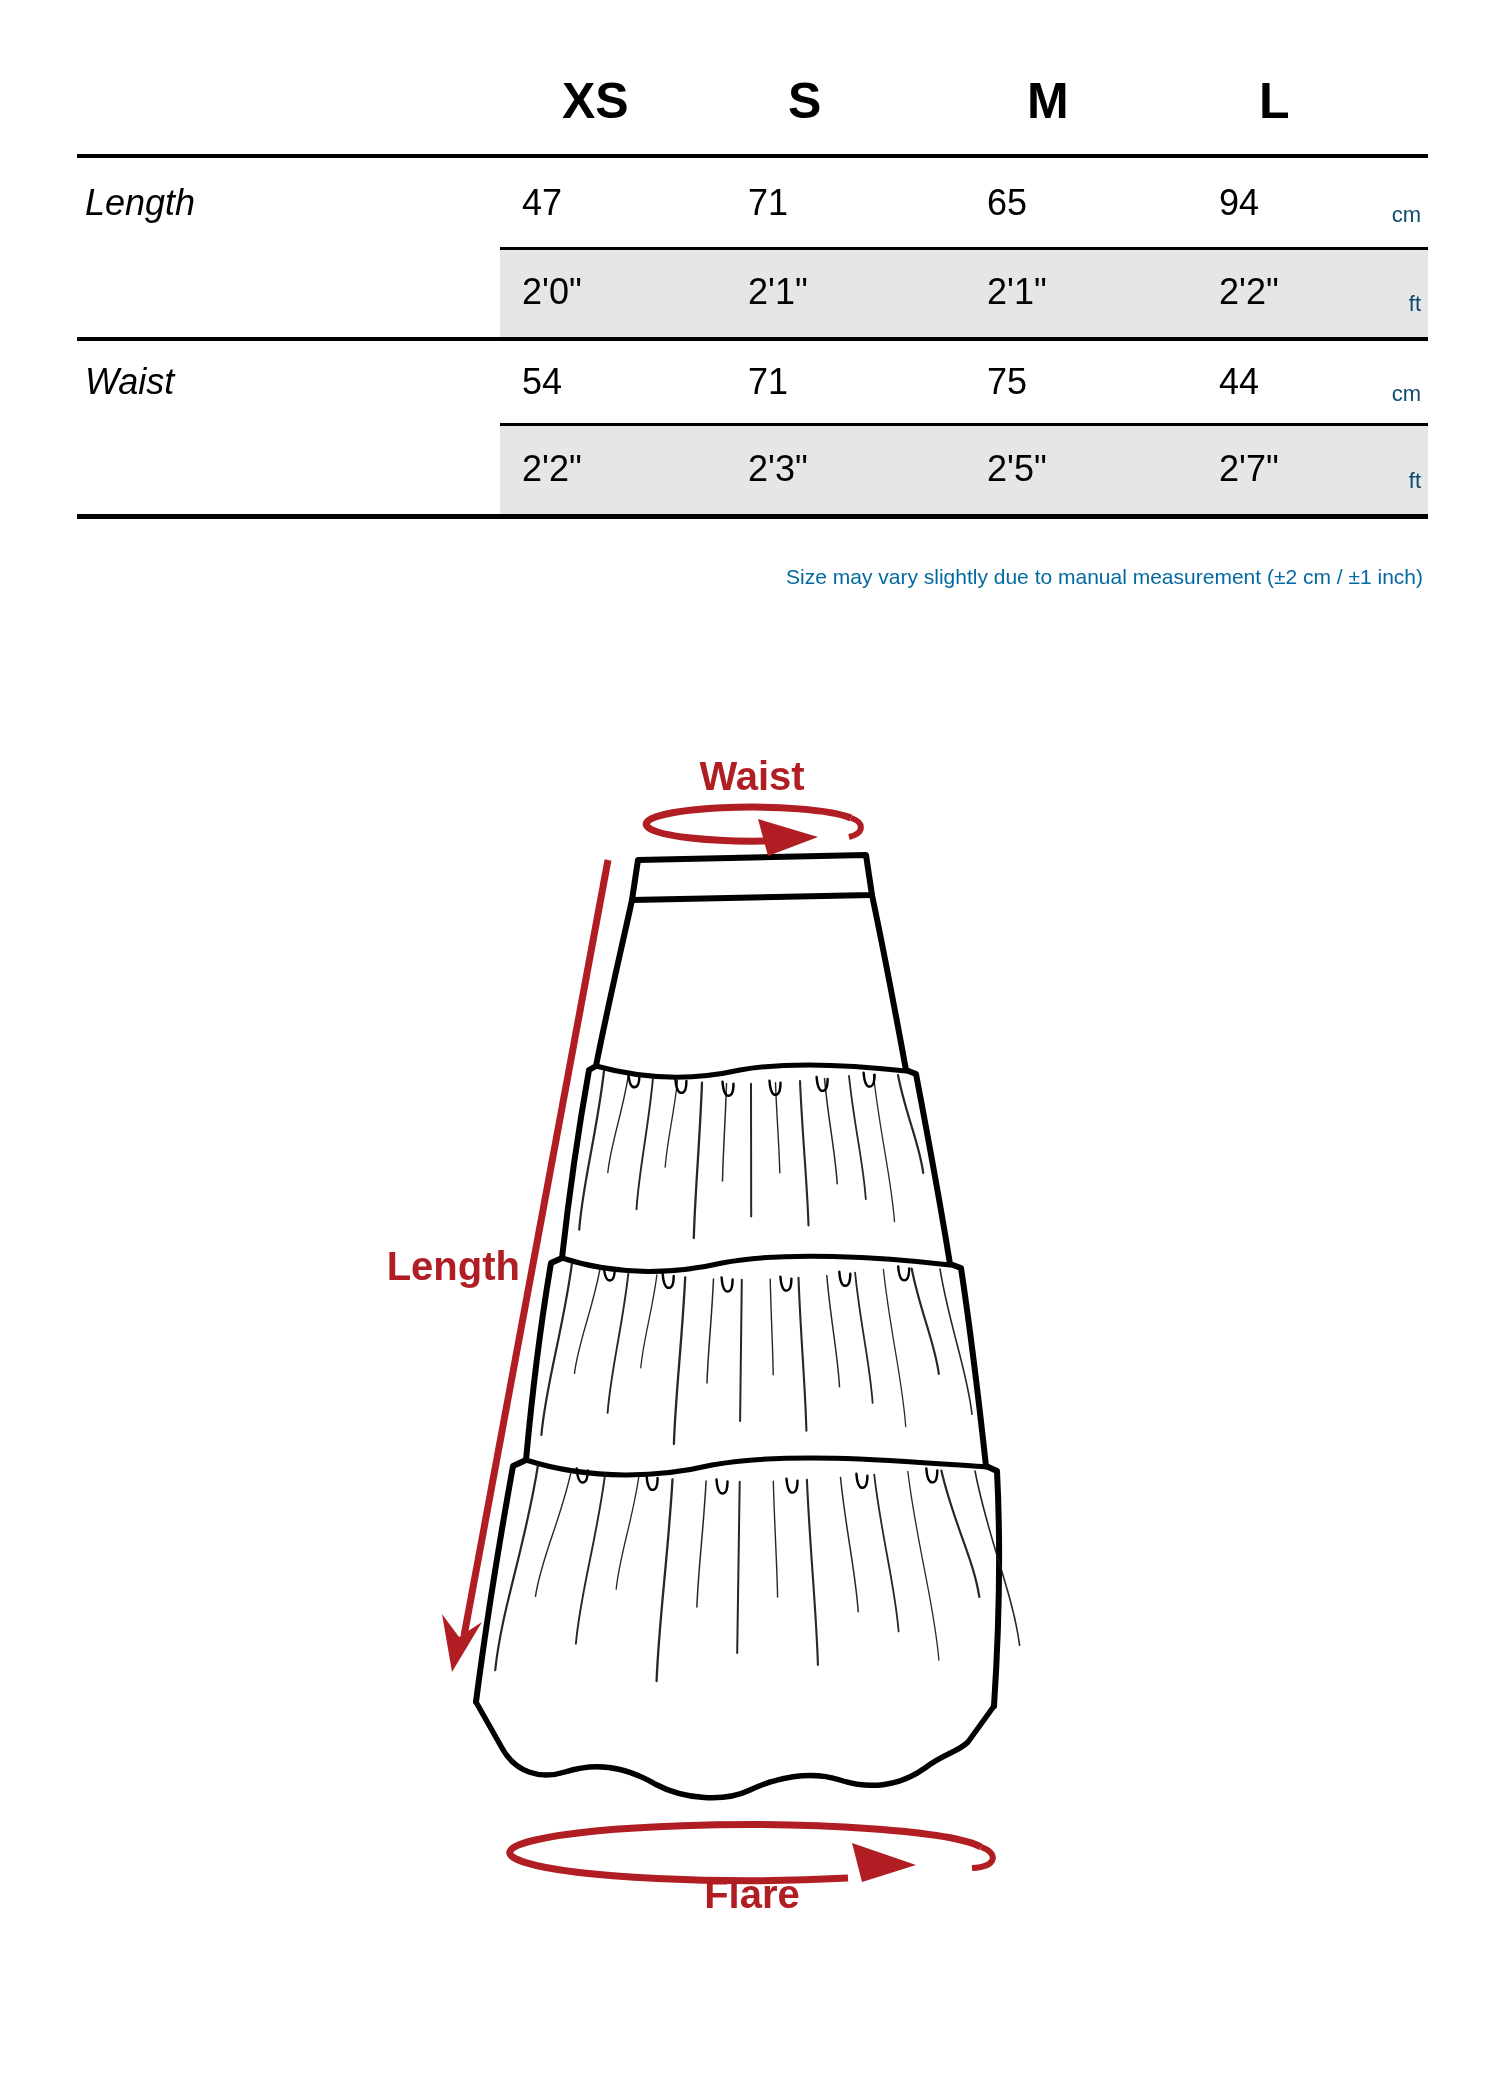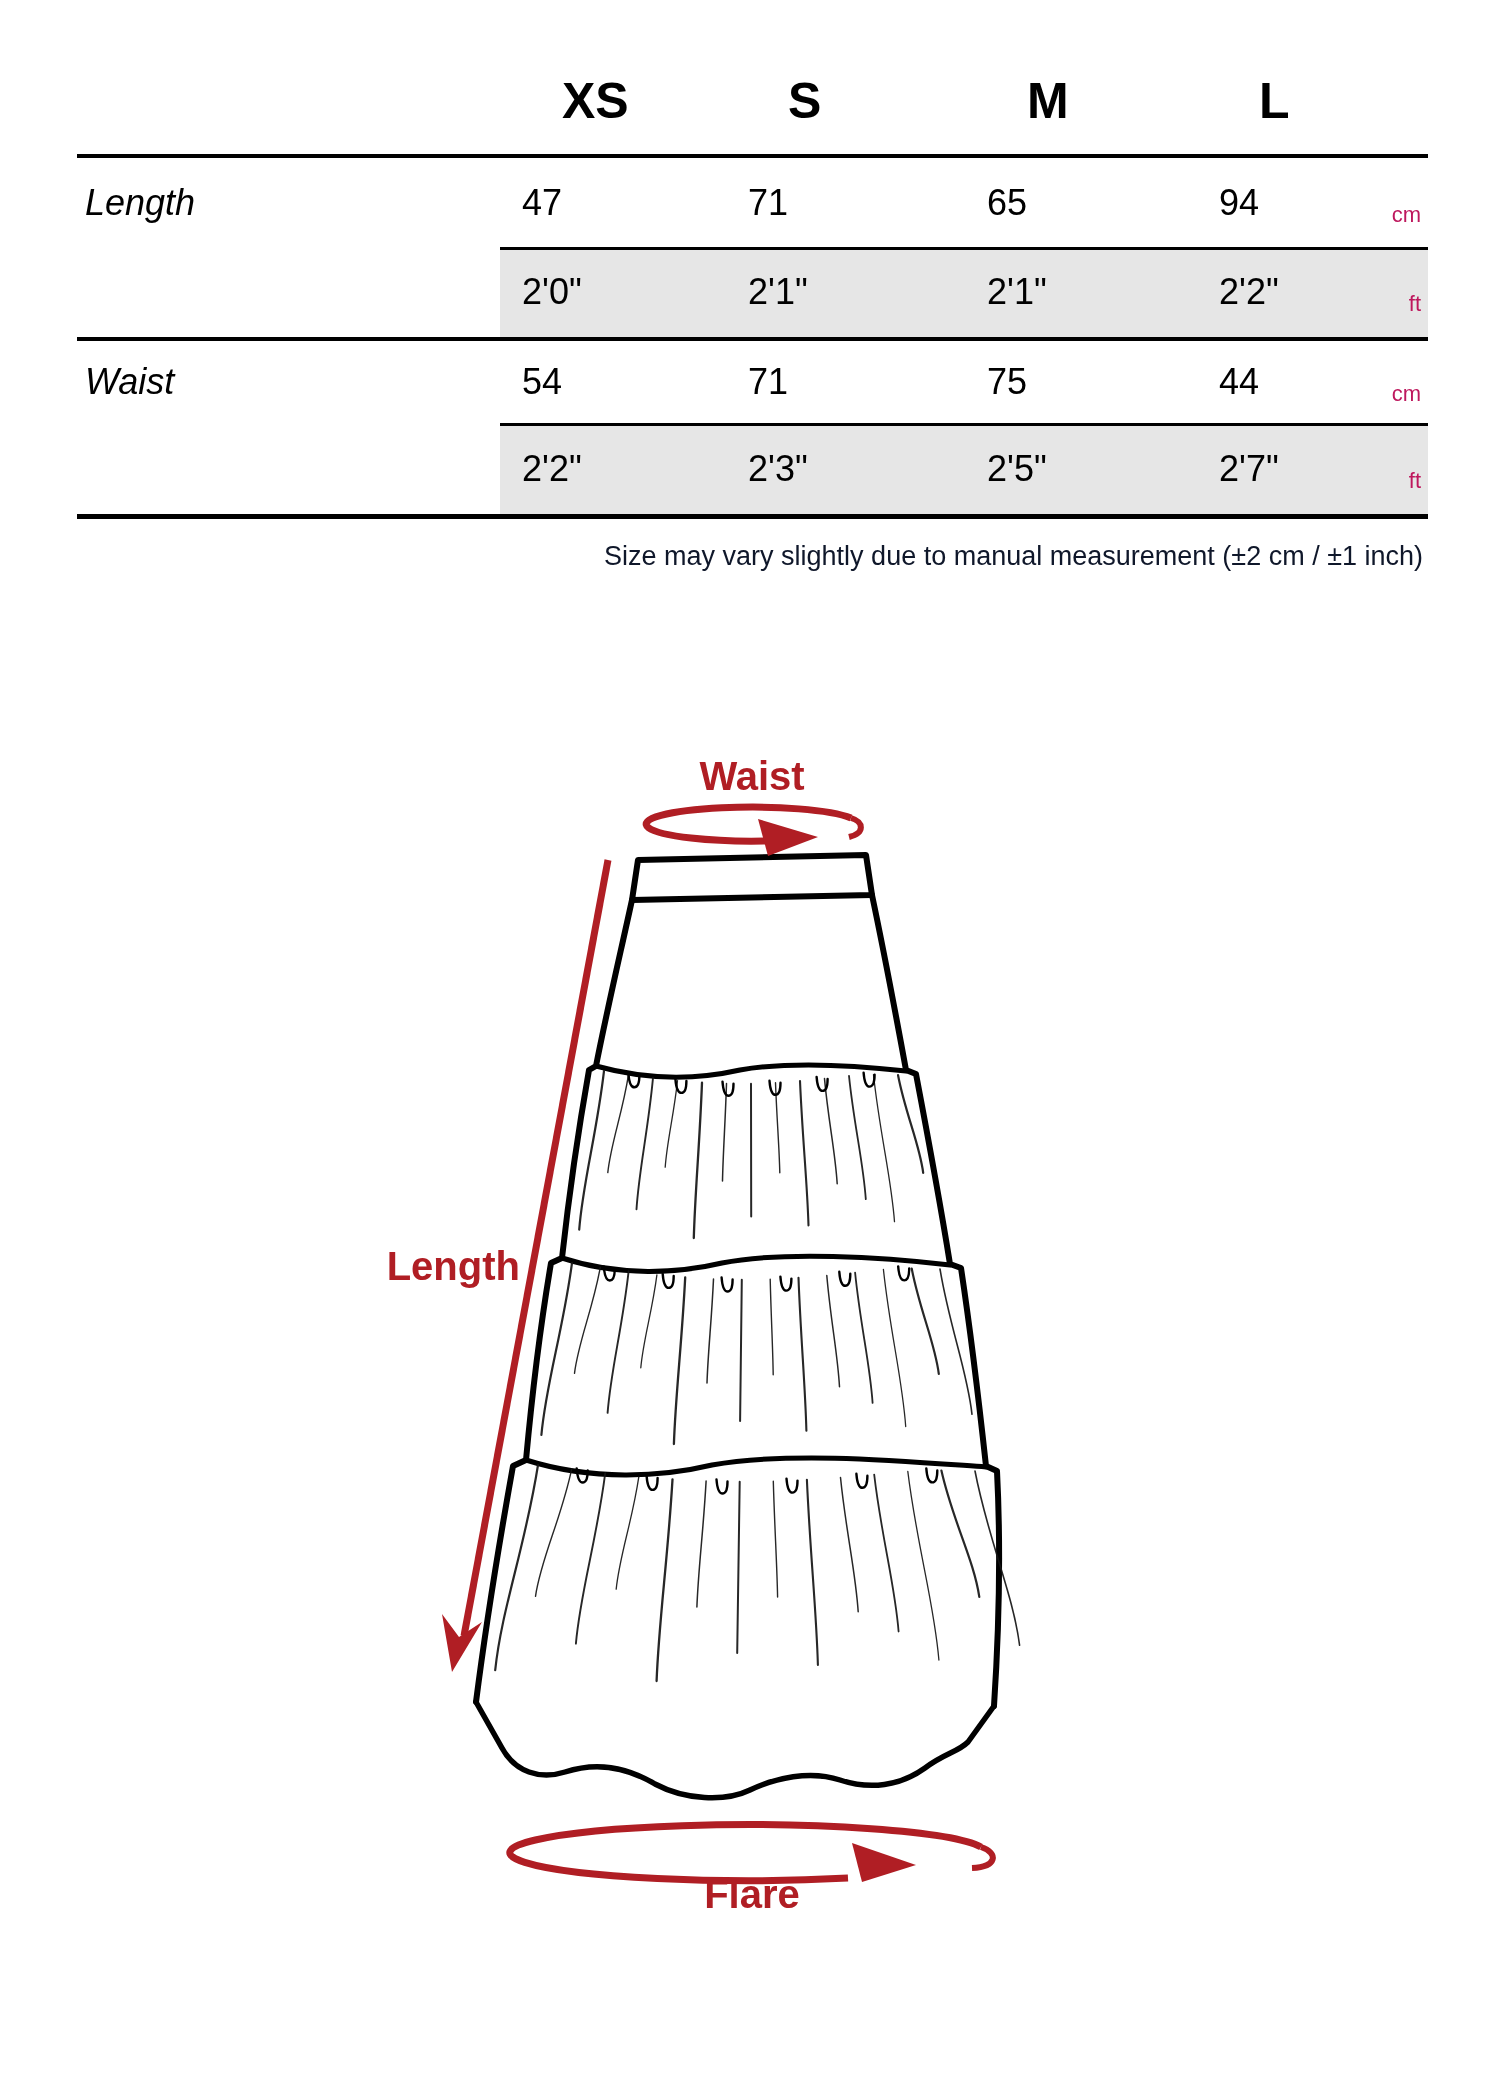--- a/index.html
+++ b/index.html
@@ -23,28 +23,28 @@
     font-size:36px;white-space:nowrap;z-index:2;
   }
   .hcell{
     position:absolute;top:50%;transform:translateY(-50%);
     font-size:50px;font-weight:bold;white-space:nowrap;margin-left:40px;
   }
   .rowlabel{font-style:italic;left:8px;}
   .c0{left:445px;} .c1{left:671px;} .c2{left:910px;} .c3{left:1142px;}
   .unit{
     position:absolute;right:7px;top:calc(50% + 12px);transform:translateY(-50%);
-    font-size:22px;color:#be185d;z-index:2;
+    font-size:22px;color:#0c4a6e;z-index:2;
   }
   .band{
     position:absolute;left:423px;right:0;top:0;bottom:0;
     background:#e6e6e6;border-top:3px solid #000;box-sizing:border-box;z-index:1;
   }
   .note{
-    position:absolute;top:541px;right:77px;font-size:27px;color:#0f172a;white-space:nowrap;
+    position:absolute;top:565px;right:77px;font-size:21px;color:#0369a1;white-space:nowrap;
   }
   
   .diagram{position:absolute;left:0;top:740px;width:1500px;height:1260px;}
   .ann-label{font-family:"Liberation Sans", sans-serif;font-size:40px;font-weight:bold;}
 </style>
 </head>
 <body>
 
 <div class="size-table">
 

